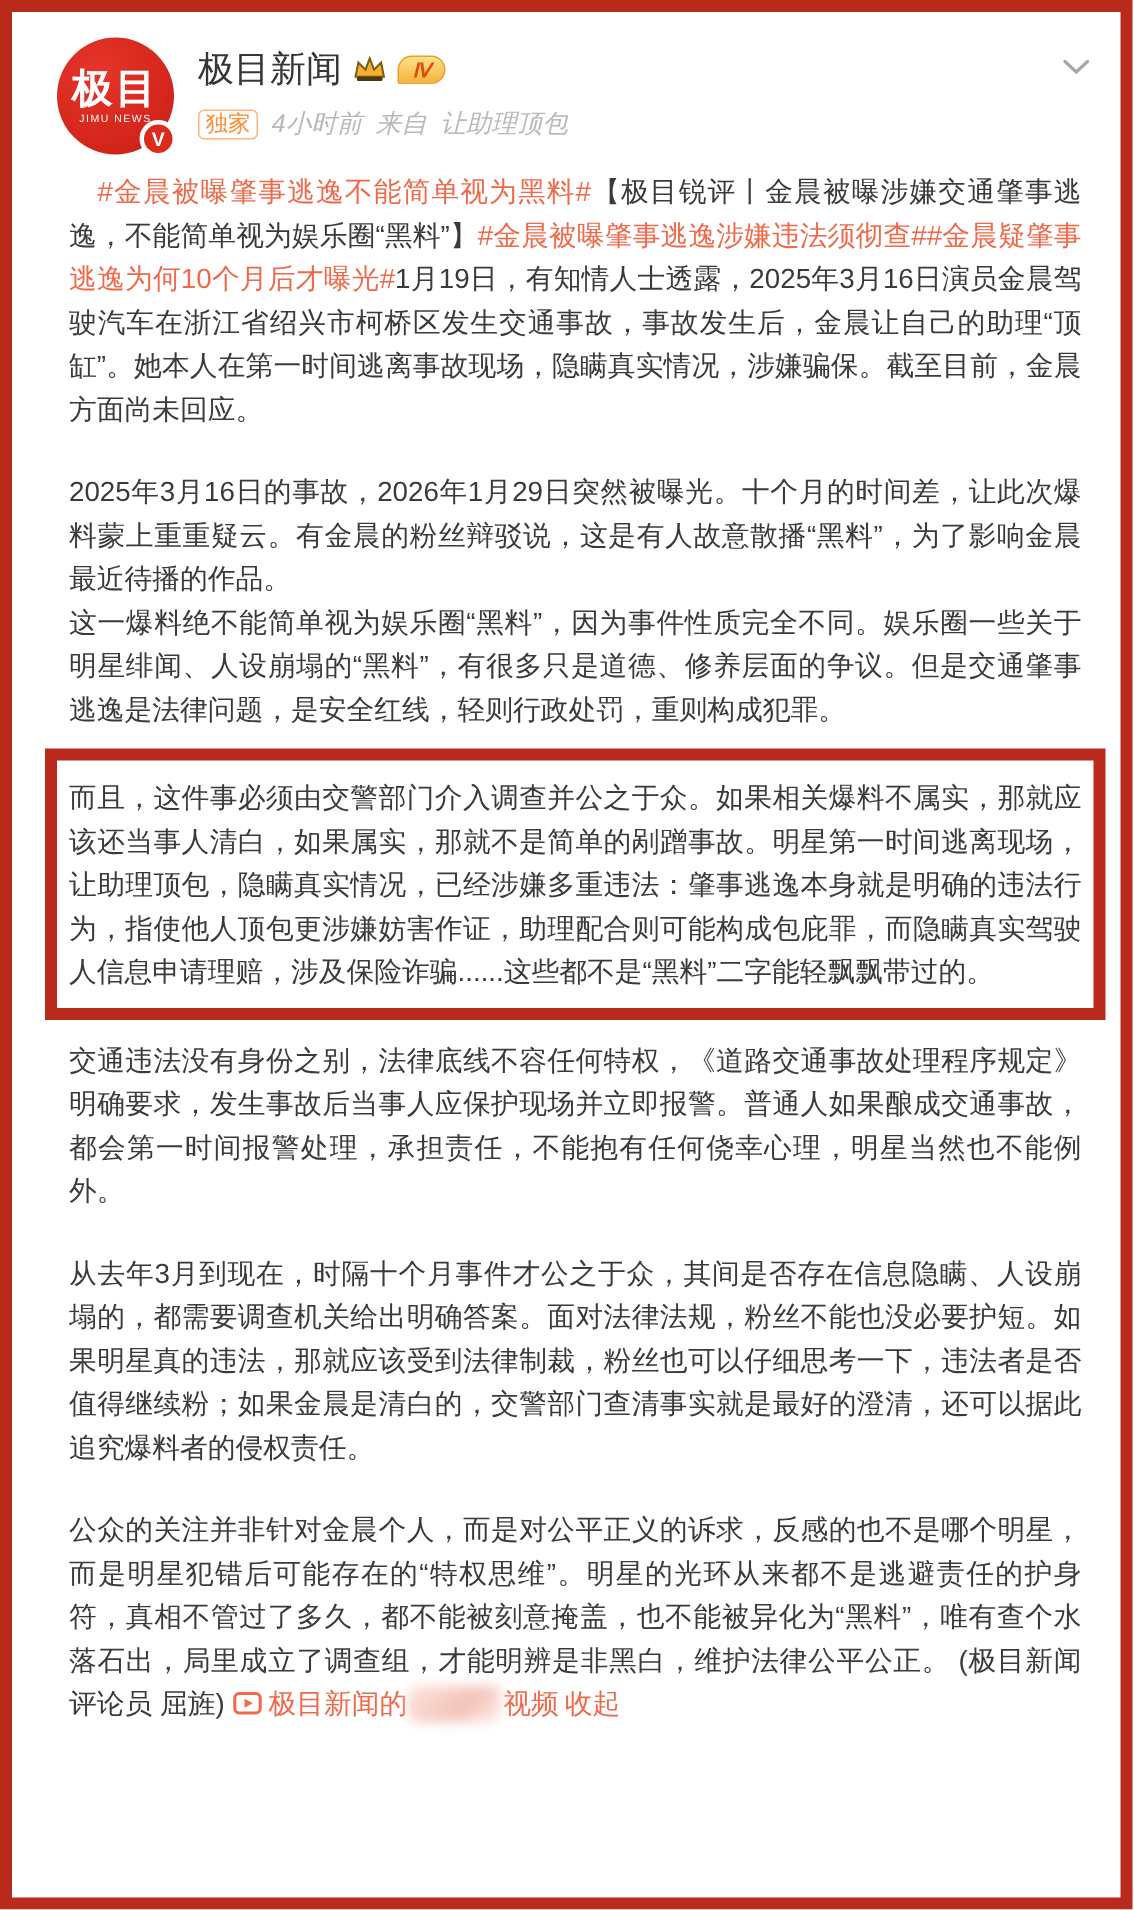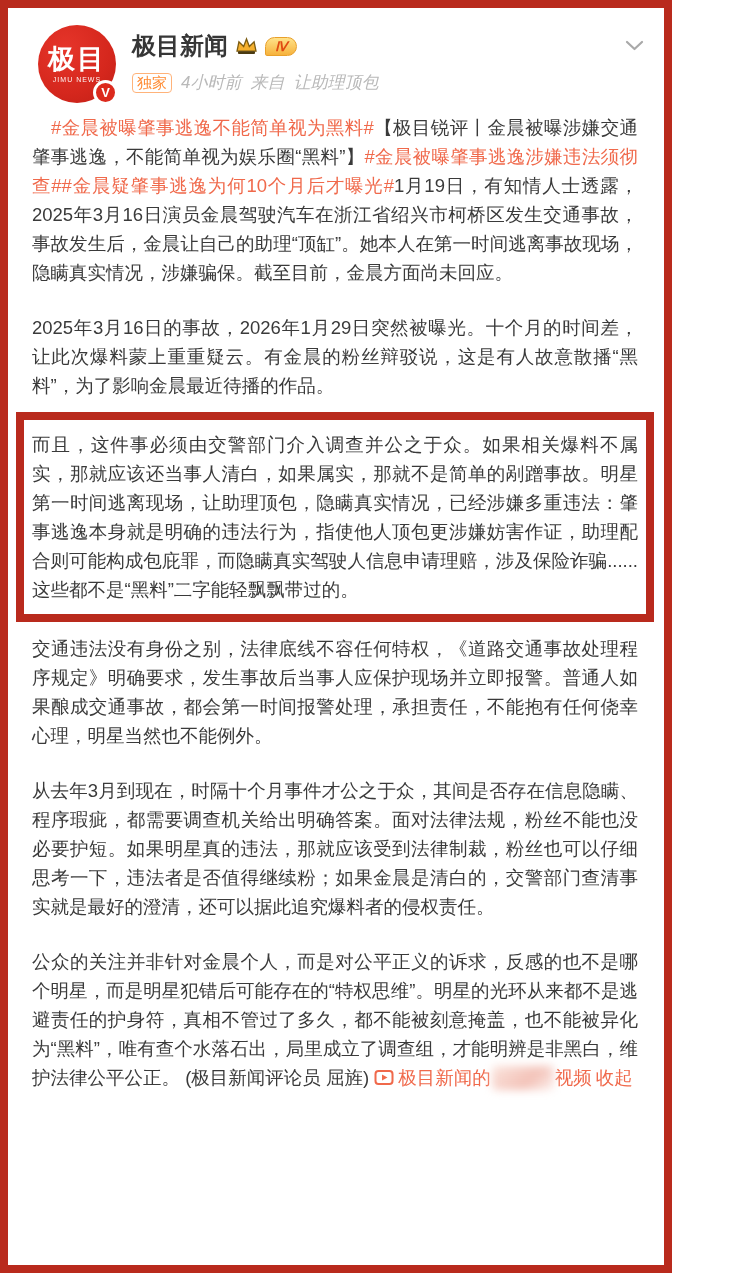--- a/index.html
+++ b/index.html
@@ -4,21 +4,21 @@
 <style>
   :root{
     --red:#b92a1d;
     --tag:#f0694b;
     --body:#3a3a3a;
     --meta:#b9b9b9;
   }
   html,body{margin:0;padding:0;background:#fff;}
   body{font-family:"Liberation Sans", sans-serif;}
   .frame{
-    width:672px;height:1273px;box-sizing:border-box;
+    width:755px;height:1273px;box-sizing:border-box;
     border:8px solid var(--red);
     background:#ffffff;position:relative;overflow:hidden;
   }
   
   .header{position:relative;padding:17px 26px 0 30px;}
   .avatar{
     position:absolute;left:30px;top:17px;width:78px;height:78px;border-radius:50%;
     background:radial-gradient(circle at 35% 30%, #e6352a 0%, #d5271d 60%, #c01f16 100%);
     display:flex;flex-direction:column;align-items:center;justify-content:center;
     color:#fff;
@@ -26,38 +26,38 @@
   .avatar .cn{font-size:27px;font-weight:700;letter-spacing:2px;line-height:28px;}
   .avatar .en{font-size:7px;letter-spacing:1px;margin-top:3px;opacity:.95;}
   .vbadge{
     position:absolute;right:-2px;bottom:-2px;width:25px;height:25px;border-radius:50%;
     background:#dc2a1d;border:3px solid #fff;box-sizing:border-box;
     display:flex;align-items:center;justify-content:center;
     color:#fff;font-size:13px;font-weight:700;line-height:1;
   }
   .head-right{margin-left:94px;min-height:80px;}
   .name-row{display:flex;align-items:center;gap:7px;padding-top:5px;}
-  .name{font-size:24px;font-weight:700;color:#363636;}
+  .name{font-size:24px;font-weight:400;color:#363636;}
   .crown{display:inline-flex;align-items:center;}
   .vip-pill{
     display:inline-block;background:linear-gradient(180deg,#ffe289,#f6b23c);
     border:1px solid #e9a02a;border-radius:10px 10px 10px 2px;
     color:#e04a12;font-size:13px;font-weight:700;font-style:italic;
     padding:1px 9px;line-height:15px;
   }
   .meta-row{display:flex;align-items:center;gap:9px;margin-top:9px;text-align:center;}
   .exclusive{
     color:#ff8b33;border:1px solid #ffb37a;border-radius:4px;
     font-size:15px;line-height:18px;padding:0 4px;
   }
   .meta{color:var(--meta);font-size:17px;font-style:italic;}
   .chevron{position:absolute;top:30px;right:20px;cursor:pointer;}
   
   .content{
-    padding:8px 26px 0 24px;
+    padding:8px 26px 0 38px;
     font-size:18.5px;line-height:29px;color:var(--body);
     text-align:justify;
   }
   .content p{margin:0;}
   p.first{text-indent:19px;}
   .tag{color:var(--tag);text-decoration:none;cursor:pointer;}
   .gap{height:26px;}
   .highlight-box{
     border:8px solid var(--red);
     margin:12px -16px 12px -16px;
@@ -108,30 +108,31 @@
     </span>
   </div>
 
   <div class="content">
 
     <p class="first"><a class="tag">#金晨被曝肇事逃逸不能简单视为黑料#</a><span>【极目锐评丨金晨被曝涉嫌交通肇事逃逸，不能简单视为娱乐圈“黑料”】</span><a class="tag">#金晨被曝肇事逃逸涉嫌违法须彻查#</a><a class="tag">#金晨疑肇事逃逸为何10个月后才曝光#</a><span>1月19日，有知情人士透露，2025年3月16日演员金晨驾驶汽车在浙江省绍兴市柯桥区发生交通事故，事故发生后，金晨让自己的助理“顶缸”。她本人在第一时间逃离事故现场，隐瞒真实情况，涉嫌骗保。截至目前，金晨方面尚未回应。</span></p>
 
     <div class="gap"></div>
 
     <p>2025年3月16日的事故，2026年1月29日突然被曝光。十个月的时间差，让此次爆料蒙上重重疑云。有金晨的粉丝辩驳说，这是有人故意散播“黑料”，为了影响金晨最近待播的作品。</p>
+    <p>这一爆料绝不能简单视为娱乐圈“黑料”，因为事件性质完全不同。娱乐圈一些关于明星绯闻、人设崩塌的“黑料”，有很多只是道德、修养层面的争议。但是交通肇事逃逸是法律问题，是安全红线，轻则行政处罚，重则构成犯罪。</p>
 
     <div class="highlight-box">
       <p>而且，这件事必须由交警部门介入调查并公之于众。如果相关爆料不属实，那就应该还当事人清白，如果属实，那就不是简单的剐蹭事故。明星第一时间逃离现场，让助理顶包，隐瞒真实情况，已经涉嫌多重违法：肇事逃逸本身就是明确的违法行为，指使他人顶包更涉嫌妨害作证，助理配合则可能构成包庇罪，而隐瞒真实驾驶人信息申请理赔，涉及保险诈骗......这些都不是“黑料”二字能轻飘飘带过的。</p>
     </div>
 
     <p>交通违法没有身份之别，法律底线不容任何特权，《道路交通事故处理程序规定》明确要求，发生事故后当事人应保护现场并立即报警。普通人如果酿成交通事故，都会第一时间报警处理，承担责任，不能抱有任何侥幸心理，明星当然也不能例外。</p>
 
     <div class="gap"></div>
 
-    <p>从去年3月到现在，时隔十个月事件才公之于众，其间是否存在信息隐瞒、程序瑕疵，都需要调查机关给出明确答案。面对法律法规，粉丝不能也没必要护短。如果明星真的违法，那就应该受到法律制裁，粉丝也可以仔细思考一下，违法者是否值得继续粉；如果金晨是清白的，交警部门查清事实就是最好的澄清，还可以据此追究爆料者的侵权责任。</p>
+    <p>从去年3月到现在，时隔十个月事件才公之于众，其间是否存在信息隐瞒、人设崩塌的，都需要调查机关给出明确答案。面对法律法规，粉丝不能也没必要护短。如果明星真的违法，那就应该受到法律制裁，粉丝也可以仔细思考一下，违法者是否值得继续粉；如果金晨是清白的，交警部门查清事实就是最好的澄清，还可以据此追究爆料者的侵权责任。</p>
 
     <div class="gap"></div>
 
     <p><span>公众的关注并非针对金晨个人，而是对公平正义的诉求，反感的也不是哪个明星，而是明星犯错后可能存在的“特权思维”。明星的光环从来都不是逃避责任的护身符，真相不管过了多久，都不能被刻意掩盖，也不能被异化为“黑料”，唯有查个水落石出，局里成立了调查组，才能明辨是非黑白，维护法律公平公正。 (极目新闻评论员 屈旌) </span><a class="footer-link"><span class="vid-icon">
           <svg width="22" height="19" viewBox="0 0 22 19">
             <rect x="1.5" y="3" width="17" height="13" rx="3" fill="none" stroke="#f0694b" stroke-width="2"></rect>
             <path d="M8 6.5 L13.5 9.5 L8 12.5 Z" fill="#f0694b"></path>
           </svg>
         </span><span>极目新闻的</span><span class="censor"></span><span>视频</span></a><a class="collapse">收起</a></p>
 

